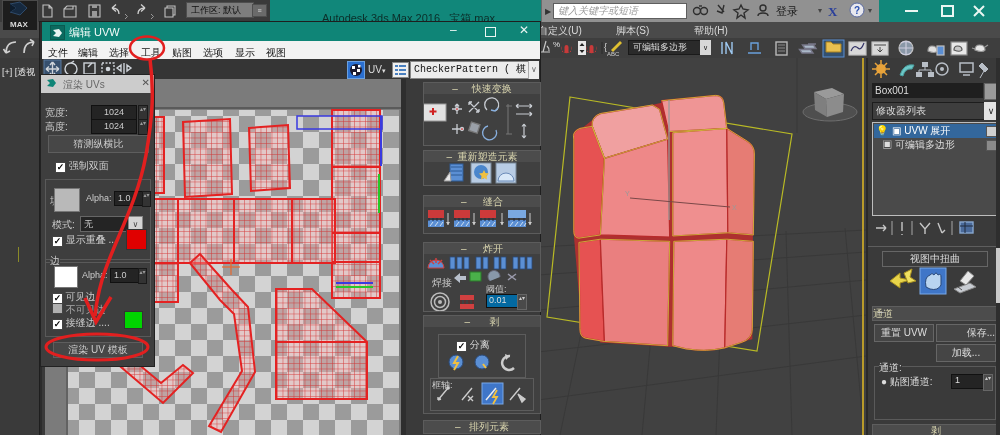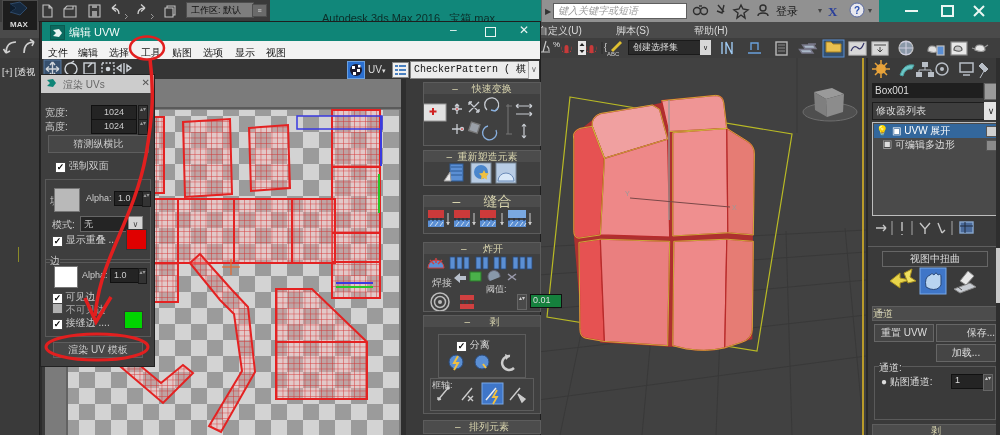--- a/index.html
+++ b/index.html
@@ -107,21 +107,21 @@
       <path d="M874 7 h12 M880 9 v5 M880 14 l-2.5 -2.5 M880 14 l2.5 -2.5" stroke="#444" stroke-width="1"></path>
     <circle cx="906" cy="10" r="7" fill="#8a98a8"></circle>
       <path d="M899 10 h14 M906 3 v14 M901 5 a9 9 0 0 1 10 0 M901 15 a9 9 0 0 0 10 0" stroke="#ccd"></path>
     <path d="M928 13 q0 -5 4 -5 q5 0 5 5 q-2 3 -9 0 Z" fill="#e0e0e0" stroke="#999"></path>
       <rect x="937" y="8" width="7" height="9" fill="#5b8fd4"></rect>
     <rect x="951" y="4" width="16" height="13" fill="#e8e8e8" stroke="#888"></rect>
       <path d="M954 12 q0 -4 3.5 -4 q4.5 0 4.5 4 q-2 2.5 -8 0 Z" fill="#c8c8c8" stroke="#555"></path>
     <path d="M975 12 q0 -5 4.5 -5 q5.5 0 5.5 5 q-2.5 3 -10 0 Z M985 9 l3 -2 M975 11 l-3 -1" fill="#e8e8e8" stroke="#999"></path>
   </g>
 </svg>
-<div class="abs" style="left:628px;top:40px;width:70px;height:13px;background:#2a2a2a;border:1px solid #1a1a1a;color:#ddd;font-size:9px;line-height:13px;padding-left:4px;">创建选择集</div>
+<div class="abs" style="left:628px;top:40px;width:70px;height:13px;background:#2a2a2a;border:1px solid #1a1a1a;color:#ddd;font-size:9px;line-height:13px;padding-left:4px;">可编辑多边形</div>
 <div class="abs" style="left:700px;top:40px;width:11px;height:15px;background:#d8d8d8;color:#222;font-size:7px;text-align:center;line-height:15px;">∨</div>
 
 <div class="abs" style="left:0;top:58px;width:40px;height:377px;background:#3a3a3a;"></div>
 <div class="abs tx" style="left:2px;top:66px;color:#e5e5e5;font-size:9px;">[+] [透视</div>
 <div class="abs" style="left:18px;top:247px;width:1px;height:15px;background:#8a8a28;"></div>
 
 <div class="abs" style="left:538px;top:58px;width:328px;height:377px;background:#414141;overflow:hidden;">
 <svg width="328" height="377" viewBox="538 58 328 377">
 
   <g stroke="#393939" stroke-width="1" fill="none">
@@ -422,21 +422,21 @@
         <path d="M26 10 l-6 9 h7 Z" fill="#e8e8e8" stroke="#999"></path>
         <rect x="47" y="1" width="20" height="20" fill="#b8cce4" stroke="#7a8a9a"></rect>
         <circle cx="57" cy="10" r="7" fill="#4a86cc"></circle>
         <path d="M60 8 l1.5 3 3.5 .5 -2.5 2.5 .5 3.5 -3 -1.5 -3 1.5 .5 -3.5 -2.5 -2.5 3.5 -.5 Z" fill="#f0c040"></path>
         <rect x="72" y="1" width="20" height="20" fill="#b8cce4" stroke="#7a8a9a"></rect>
         <path d="M74 19 a8 8 0 0 1 16 0 Z" fill="#d8e8f8" stroke="#6a8ab8"></path>
       </svg>
     </div>
 
     <div class="abs" style="left:17px;top:116px;width:116px;height:37px;border:1px solid #5c5c5c;background:#404040;">
-      <div style="height:11px;background:#4c4c4c;color:#d8d4ae;font-size:14px;text-align:center;line-height:11px;">– &nbsp;&nbsp;&nbsp;&nbsp;&nbsp;缝合</div>
+      <div style="height:11px;background:#4c4c4c;color:#d8d4ae;font-size:10px;text-align:center;line-height:11px;">– &nbsp;&nbsp;&nbsp;&nbsp;&nbsp;缝合</div>
       <svg width="114" height="24" viewBox="0 0 114 24">
         <g>
           <rect x="4" y="3" width="16" height="8" fill="#cc3a3a"></rect>
             <rect x="4" y="13" width="16" height="7" fill="#5b8fd4"></rect>
           <path d="M5 11 v3 M9 11 v3 M13 11 v3 M17 11 v3" stroke="#202840" stroke-width="1"></path>
           <path d="M6 19 l3 -4 M11 19 l3 -4 M16 19 l3 -4" stroke="#cfe0f0" stroke-width="1"></path>
           <rect x="30" y="3" width="16" height="8" fill="#cc3a3a"></rect>
             <rect x="30" y="13" width="16" height="7" fill="#5b8fd4"></rect>
           <path d="M31 11 v3 M35 11 v3 M39 11 v3 M43 11 v3" stroke="#202840" stroke-width="1"></path>
           <path d="M32 19 l3 -4 M37 19 l3 -4 M42 19 l3 -4" stroke="#cfe0f0" stroke-width="1"></path>
@@ -479,21 +479,21 @@
         <circle cx="16" cy="48" r="5.5" fill="none" stroke="#bbb" stroke-width="1.5"></circle>
         <circle cx="16" cy="48" r="2" fill="#bbb"></circle>
         <g fill="#d04040">
             <rect x="36" y="41" width="14" height="5"></rect>
             <rect x="36" y="50" width="14" height="5"></rect>
           </g>
         <path d="M37 46 v4 M41 46 v4 M45 46 v4 M49 46 v4" stroke="#702020" stroke-width="1"></path>
       </svg>
       <div class="abs tx" style="left:8px;top:33px;color:#ccc;font-size:10px;">焊接</div>
       <div class="abs tx" style="left:62px;top:40px;color:#ccc;font-size:9px;">阈值:</div>
-      <div class="abs" style="left:62px;top:51px;width:28px;height:12px;background:#15803d;border:1px solid #111;color:#ddd;font-size:9px;padding-left:2px;margin-left:44px;">0.01</div>
+      <div class="abs" style="left:62px;top:51px;width:28px;height:12px;background:#0369a1;border:1px solid #111;color:#ddd;font-size:9px;padding-left:2px;">0.01</div>
       <div class="abs" style="left:93px;top:51px;width:8px;height:14px;background:#4a4a4a;border:1px solid #666;color:#ccc;font-size:6px;text-align:center;line-height:7px;">▴▾</div>
     </div>
 
     <div class="abs" style="left:17px;top:236px;width:116px;height:97px;border:1px solid #5c5c5c;background:#404040;">
       <div style="height:11px;background:#4c4c4c;color:#d8d4ae;font-size:10px;text-align:center;line-height:11px;">– &nbsp;&nbsp;&nbsp;&nbsp;&nbsp;&nbsp;剥</div>
       <div class="abs" style="left:14px;top:18px;width:86px;height:42px;border:1px solid #5c5c5c;"></div>
       <div class="abs tx" style="left:32px;top:22px;color:#ddd;font-size:10px;"><span class="cb">✓</span> 分离</div>
       <svg class="abs" style="left:18px;top:36px;" width="80" height="22" viewBox="0 0 80 22">
         <circle cx="14" cy="10" r="7" fill="#5b8fd4" stroke="#2a4a7a"></circle>
         <path d="M16 4 l-4 7 h4 l-4 7" stroke="#f0c040" stroke-width="2" fill="none"></path>

